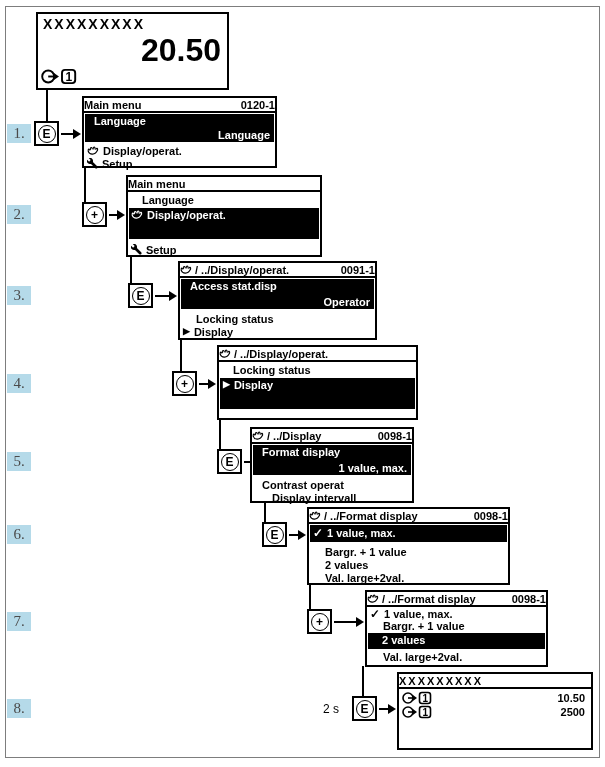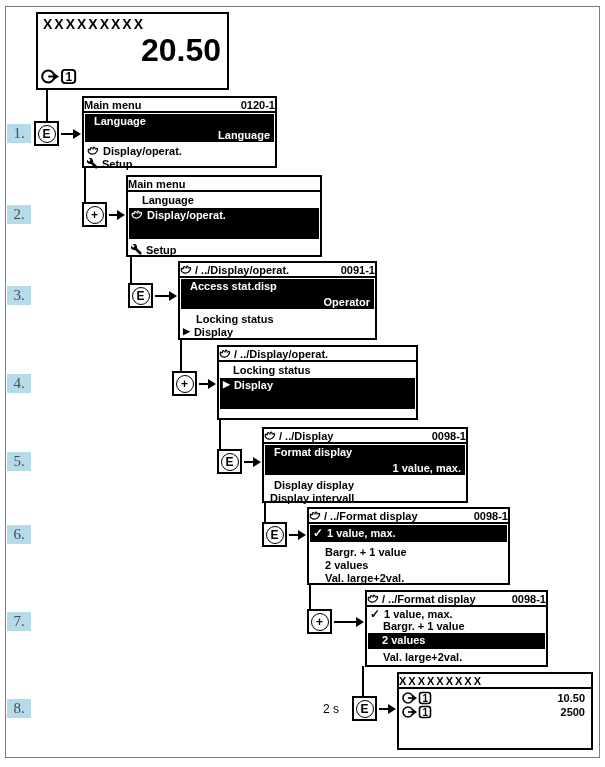--- a/index.html
+++ b/index.html
@@ -231,44 +231,44 @@
       <span>Locking status</span>
     </div>
     <div class="hl" style="height:31px;">
       <div class="row" style="margin:1px 0 0 3px;">
         <span class="ptr">▶</span>
         <span>Display</span>
       </div>
     </div>
   </div>
 
-  <div class="scr" style="left:262px;top:427px;width:206px;height:76px;">
+  <div class="scr" style="left:250px;top:427px;width:164px;height:76px;">
     <div class="scr-head">
       <span class="head-l">
         <span>
   <svg class="wic" width="12" height="11" viewBox="0 0 12 11" fill="none" stroke="currentColor" stroke-width="1.1" stroke-linecap="round">
     <path d="M1.3,6.4 C0.7,4.2 2.0,3.4 2.7,5.0"></path>
     <path d="M3.4,4.6 C3.0,2.2 4.8,1.7 5.2,3.8"></path>
     <path d="M6.2,3.9 C6.2,1.5 8.2,1.6 8.1,3.9"></path>
     <path d="M8.9,4.3 C9.5,2.6 10.9,3.2 10.6,4.9"></path>
     <path d="M1.3,6.4 C2.6,10.2 8.3,10.4 10.6,5.0"></path>
   </svg>
 </span>
         <span>/ ../Display</span>
       </span>
       <span>0098-1</span>
     </div>
     <div class="hl" style="height:30px;">
       <span class="ln1">Format display</span>
       <span class="ln2">1 value, max.</span>
     </div>
     <div class="row" style="margin:3px 0 0 10px;">
-      <span>Display display</span>
-    </div>
-    <div class="row" style="margin:0 0 0 6px;">
+      <span>Contrast operat</span>
+    </div>
+    <div class="row" style="margin:0 0 0 20px;">
       <span>Display intervall</span>
     </div>
   </div>
 
   <div class="scr" style="left:307px;top:507px;width:203px;height:78px;">
     <div class="scr-head">
       <span class="head-l">
         <span>
   <svg class="wic" width="12" height="11" viewBox="0 0 12 11" fill="none" stroke="currentColor" stroke-width="1.1" stroke-linecap="round">
     <path d="M1.3,6.4 C0.7,4.2 2.0,3.4 2.7,5.0"></path>

